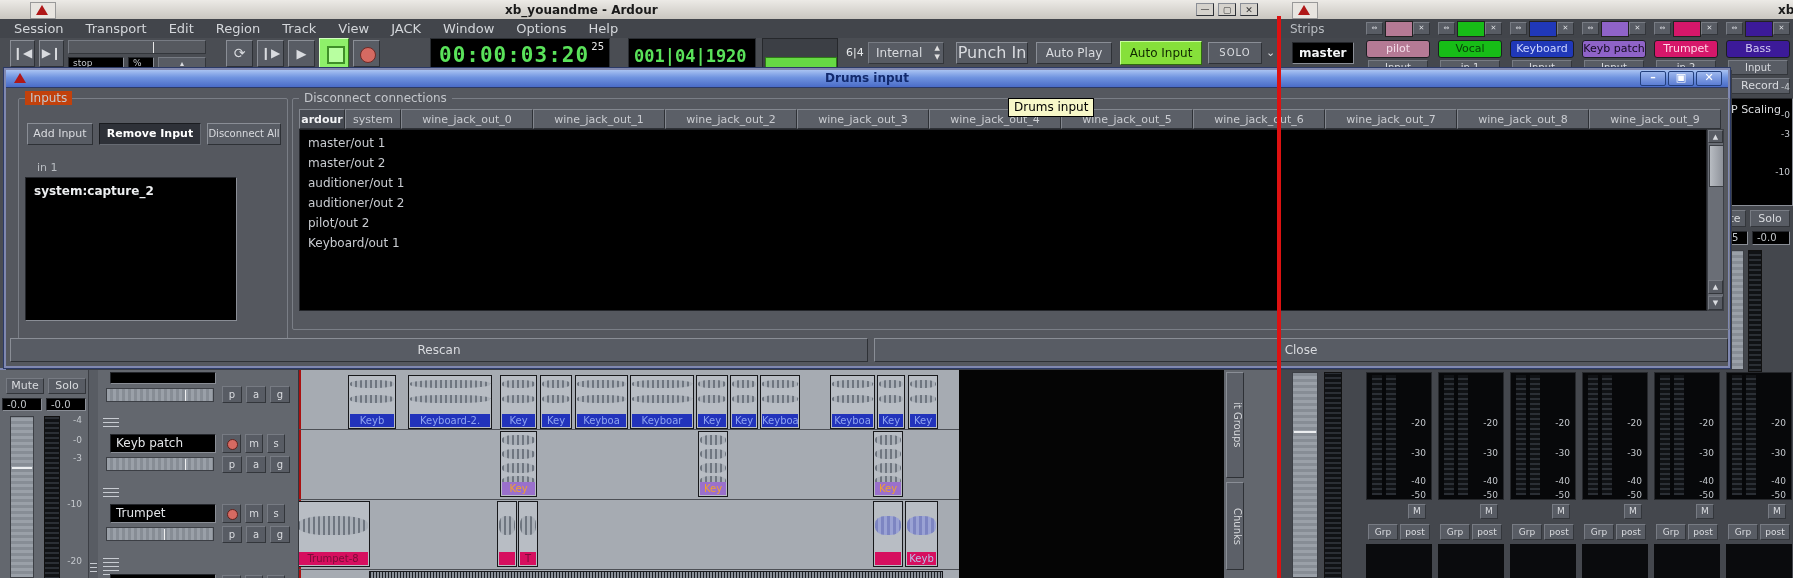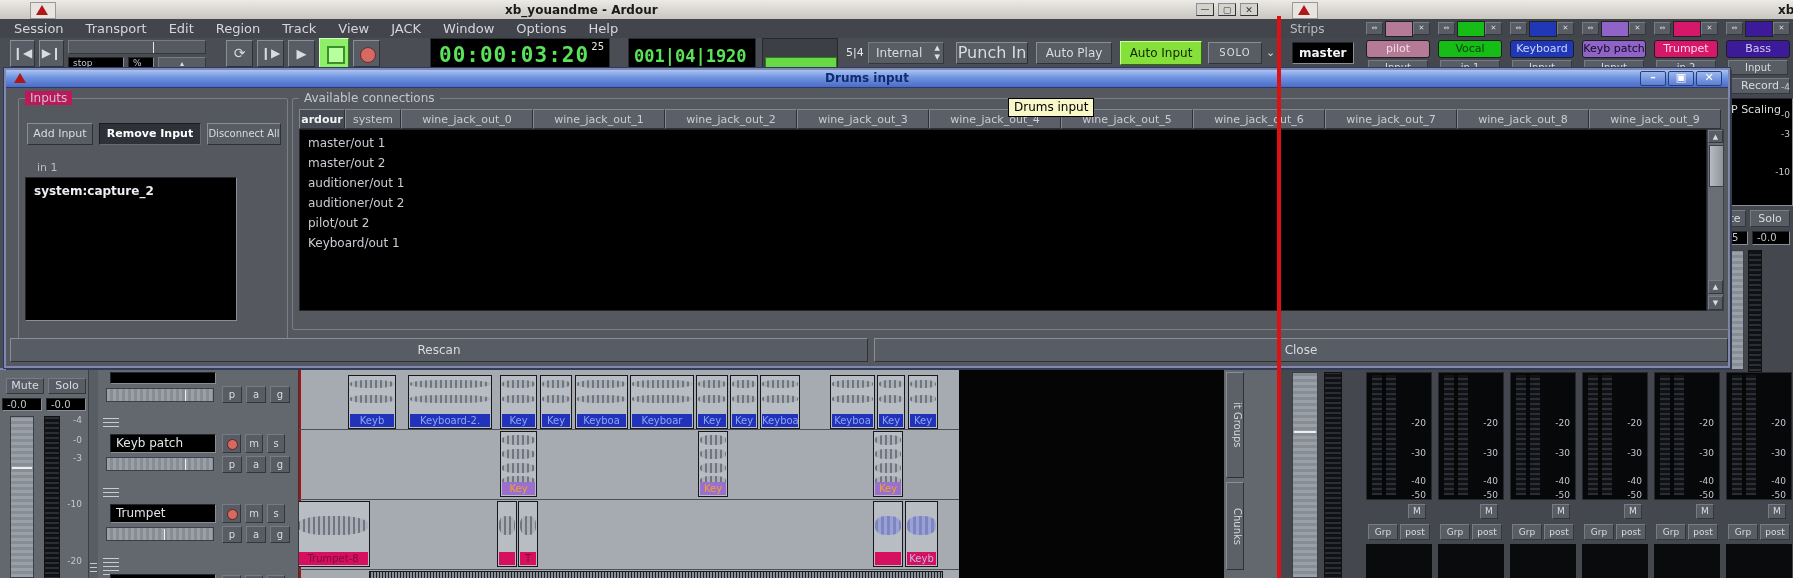--- a/index.html
+++ b/index.html
@@ -91,21 +91,21 @@
     <div class="abs clock" style="left:430px;top:0;width:180px;height:31px;">
       <span style="position:absolute;left:8px;top:4px;font-size:21px;letter-spacing:1px;">00:00:03:20</span>
       <span style="position:absolute;right:5px;top:2px;font-size:10px;color:#e8e8e8;font-weight:normal;font-family:'DejaVu Sans',sans-serif;">25</span>
     </div>
     <div class="abs clock" style="left:628px;top:0;width:128px;height:31px;">
       <span style="position:absolute;left:5px;top:7px;font-size:17px;">001|04|1920</span>
     </div>
     <div class="abs" style="left:762px;top:0;width:76px;height:31px;background:#3c3f45;border:1px solid #26282c;box-sizing:border-box;">
       <div class="abs" style="left:2px;top:18px;width:70px;height:9px;background:#66d944;border:1px solid #2f7a18;"></div>
     </div>
-    <div class="abs" style="left:846px;top:8px;color:#e6e8ea;font-size:11px;">5|4</div>
+    <div class="abs" style="left:846px;top:8px;color:#e6e8ea;font-size:11px;">6|4</div>
     <div class="abs btn flat" style="left:868px;top:4px;width:76px;height:22px;text-align:left;">
       <span style="padding-left:7px;line-height:20px;font-size:12px;">Internal</span>
       <span style="position:absolute;right:3px;top:1px;font-size:7px;line-height:9px;color:#e0e0e0;">▲<br>▼</span>
     </div>
     <div class="abs btn" style="left:956px;top:4px;width:72px;height:22px;line-height:20px;font-size:16px;">Punch In</div>
     <div class="abs btn" style="left:1036px;top:4px;width:76px;height:22px;line-height:20px;font-size:12px;">Auto Play</div>
     <div class="abs btn" style="left:1120px;top:3px;width:82px;height:24px;line-height:22px;font-size:12px;background:#86e03a;color:#102800;border-color:#c8ff9a #2f6a10 #2f6a10 #c8ff9a;">Auto Input</div>
     <div class="abs btn" style="left:1208px;top:4px;width:54px;height:22px;line-height:20px;font-size:10px;letter-spacing:1px;">SOLO</div>
     <div class="abs" style="left:1266px;top:8px;color:#d9dbdf;font-size:11px;">⌄</div>
   </div>
@@ -443,32 +443,32 @@
               box-shadow:2px 2px 0 #3a3d44;">
     <div class="abs" style="left:0;top:0;width:100%;height:17px;background:linear-gradient(180deg,#a9c3f2 0%,#6f93e0 45%,#4a6cc8 100%);border-bottom:1px solid #2c3a66;">
       <div class="tri abs" style="left:8px;top:3px;border-left:6px solid transparent;border-right:6px solid transparent;border-bottom:10px solid #b01818;"></div>
       <div class="abs" style="left:0;right:0;top:1px;text-align:center;color:#122a6e;font-weight:bold;font-size:12px;">Drums input</div>
       <div class="abs dlgbtn" style="left:1634px;top:1px;width:24px;height:13px;line-height:11px;">–</div>
       <div class="abs dlgbtn" style="left:1662px;top:1px;width:24px;height:13px;line-height:12px;">▣</div>
       <div class="abs dlgbtn" style="left:1690px;top:1px;width:24px;height:13px;line-height:12px;">✕</div>
     </div>
 
     <div class="abs" style="left:12px;top:28px;width:268px;height:240px;border:1px solid #7a7e86;border-radius:2px;">
-      <div class="abs" style="left:6px;top:-8px;background:#be185d;padding:0 5px;color:#c4c7cc;font-size:12px;">Inputs</div>
+      <div class="abs" style="left:6px;top:-8px;background:#c2410c;padding:0 5px;color:#c4c7cc;font-size:12px;">Inputs</div>
       <div class="abs btn" style="left:8px;top:24px;width:66px;height:22px;line-height:20px;font-size:11px;">Add Input</div>
       <div class="abs btn" style="left:80px;top:24px;width:102px;height:22px;line-height:20px;font-size:11px;background:#2e3138;color:#fff;font-weight:bold;border-color:#1a1c20 #666a72 #666a72 #1a1c20;">Remove Input</div>
       <div class="abs btn" style="left:188px;top:24px;width:74px;height:22px;line-height:20px;font-size:10px;">Disconnect All</div>
       <div class="abs" style="left:18px;top:62px;color:#b9bdc2;font-size:11px;">in 1</div>
       <div class="abs blackbox" style="left:6px;top:78px;width:212px;height:144px;">
         <span style="display:block;padding:6px 0 0 8px;color:#eceef0;font-weight:bold;font-size:12px;">system:capture_2</span>
       </div>
     </div>
 
     <div class="abs" style="left:286px;top:28px;width:1436px;height:230px;border:1px solid #7a7e86;border-radius:2px;">
-      <div class="abs" style="left:6px;top:-8px;background:#55585f;padding:0 5px;color:#c4c7cc;font-size:12px;">Available connections</div>
+      <div class="abs" style="left:6px;top:-8px;background:#55585f;padding:0 5px;color:#c4c7cc;font-size:12px;">Disconnect connections</div>
       <div class="abs" id="conn-tabs" style="left:6px;top:10px;height:20px;white-space:nowrap;"><span class="ttab sel" style="width: 46px;">ardour</span><span class="ttab" style="width: 56px;">system</span><span class="ttab" style="width: 132px;">wine_jack_out_0</span><span class="ttab" style="width: 132px;">wine_jack_out_1</span><span class="ttab" style="width: 132px;">wine_jack_out_2</span><span class="ttab" style="width: 132px;">wine_jack_out_3</span><span class="ttab" style="width: 132px;">wine_jack_out_4</span><span class="ttab" style="width: 132px;">wine_jack_out_5</span><span class="ttab" style="width: 132px;">wine_jack_out_6</span><span class="ttab" style="width: 132px;">wine_jack_out_7</span><span class="ttab" style="width: 132px;">wine_jack_out_8</span><span class="ttab" style="width: 132px;">wine_jack_out_9</span></div>
       <div class="abs blackbox" style="left:6px;top:30px;width:1408px;height:182px;border-color:#24262b #24262b #24262b #24262b;">
         <div id="conn-items" style="padding:6px 0 0 8px;">
             <div style="height: 20px; color: rgb(201, 204, 209); font-size: 12px;">master/out 1</div>
             <div style="height: 20px; color: rgb(201, 204, 209); font-size: 12px;">master/out 2</div>
             <div style="height: 20px; color: rgb(201, 204, 209); font-size: 12px;">auditioner/out 1</div>
             <div style="height: 20px; color: rgb(201, 204, 209); font-size: 12px;">auditioner/out 2</div>
             <div style="height: 20px; color: rgb(201, 204, 209); font-size: 12px;">pilot/out 2</div>
             <div style="height: 20px; color: rgb(201, 204, 209); font-size: 12px;">Keyboard/out 1</div>
           </div>

